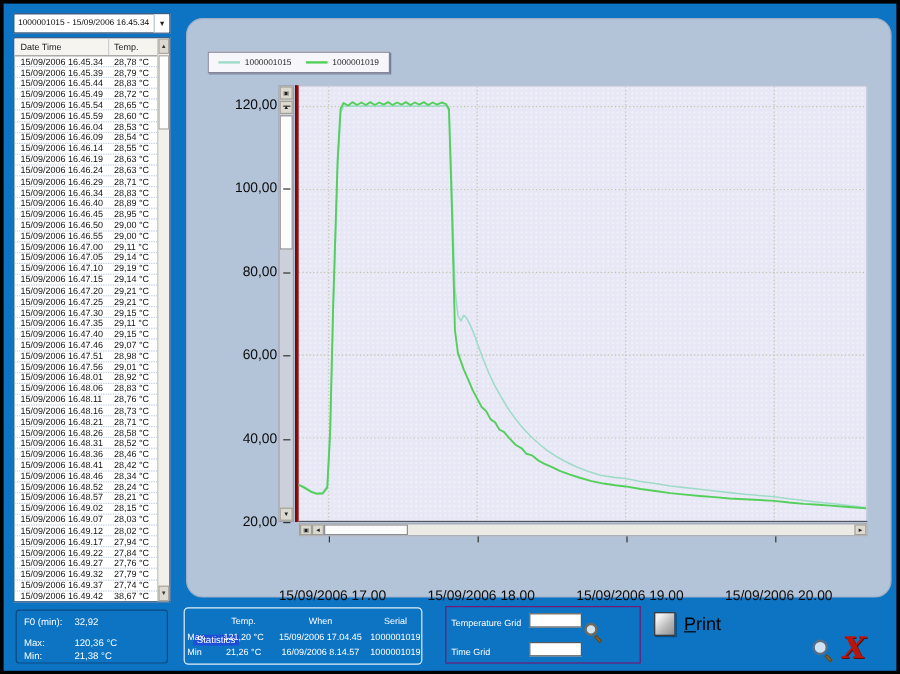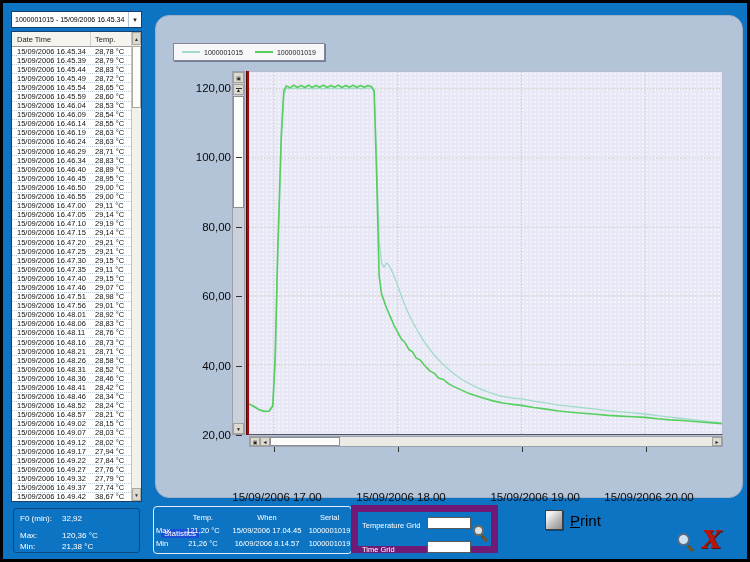--- a/index.html
+++ b/index.html
@@ -54,21 +54,21 @@
   .xlab { position:absolute; width:110px; text-align:center; font-size:11.5px; color:#0a0a0a; top:448px;margin-top:40px; }
   .xtick { position:absolute; top:444px; width:1px; height:5px; background:#333; }
 
   
   .stats { position:absolute; left:150px; top:503px; width:199px; height:48px; border:1px solid #e4edf7; border-radius:4px; color:#fff; }
   .stats-title { position:absolute; top:-5px; left:7px; background:#1d4ed8; padding:0 3px; font-size:8px;margin-top:27px; }
   .stats-grid { position:absolute; left:2px; top:6px; width:195px; display:grid; grid-template-columns:24px 46px 82px 43px; font-size:7.5px; row-gap:4px; }
   .stats-grid .hdr { text-align:center; }
   .stats-grid .cell { white-space:nowrap; }
 
-  .gridbox { position:absolute; left:348px; top:502px; width:147px; height:48px; border:7px solid #701a75; }
+  .gridbox { position:absolute; left:368px; top:502px; width:163px; height:48px; border:1px solid #701a75; }
   .gb-label { position:absolute; left:4px; font-size:7.5px; color:#fff; }
   .gb-input { position:absolute; left:69px; width:44px; height:12px; background:#fff; border:1px solid #5a5a5a; font-size:8px; padding:0 2px; font-family:"Liberation Sans",sans-serif; }
 
   .magnifier { position:absolute; }
   .mag-glass { display:block; width:11px; height:11px; border-radius:50%; border:2px solid #6e6a5e; background:#d6e4ef; }
   .mag-handle { position:absolute; left:10px; top:10px; width:7px; height:3px; background:#8a6d3b; border:1px solid #5c4722; transform:rotate(45deg); transform-origin:0 0; }
   .mag-blue .mag-glass { border-color:#5a6d86; background:#cfe2f2; }
 
   .printer { position:absolute; left:542px; top:507px; width:18px; height:20px; background:linear-gradient(135deg,#f2f2f2 20%,#b9b9b9 60%,#8f8f8f); border:1px solid #3c3c3c; box-shadow:1px 1px 0 rgba(0,0,0,.35); }
   .print-label { position:absolute; left:567px; top:509px; font-size:15px; color:#000; cursor:default; }
@@ -367,21 +367,21 @@
       <div class="ylab" style="top: 287.2px;">60,00</div>
       <div class="ydash" style="top: 293.2px;"></div>
       <div class="ylab" style="top: 356.6px;">40,00</div>
       <div class="ydash" style="top: 362.6px;"></div>
       <div class="ylab" style="top: 426px;">20,00</div>
       <div class="ydash" style="top: 432px;"></div>
       <div class="xlab" style="left: 219px;">15/09/2006 17.00</div>
       <div class="xtick" style="left: 271px;"></div>
       <div class="xlab" style="left: 343px;">15/09/2006 18.00</div>
       <div class="xtick" style="left: 395px;"></div>
-      <div class="xlab" style="left: 467px; text-align: right;">15/09/2006 19.00</div>
+      <div class="xlab" style="left: 467px;">15/09/2006 19.00</div>
       <div class="xtick" style="left: 519px;"></div>
       <div class="xlab" style="left: 591px;">15/09/2006 20.00</div>
       <div class="xtick" style="left: 643px;"></div>
     </div>
 
   <div class="stats">
     <div class="stats-title">Statistics</div>
     <div class="stats-grid">
       <span class="cell"></span>
       <span class="hdr">Temp.</span>

